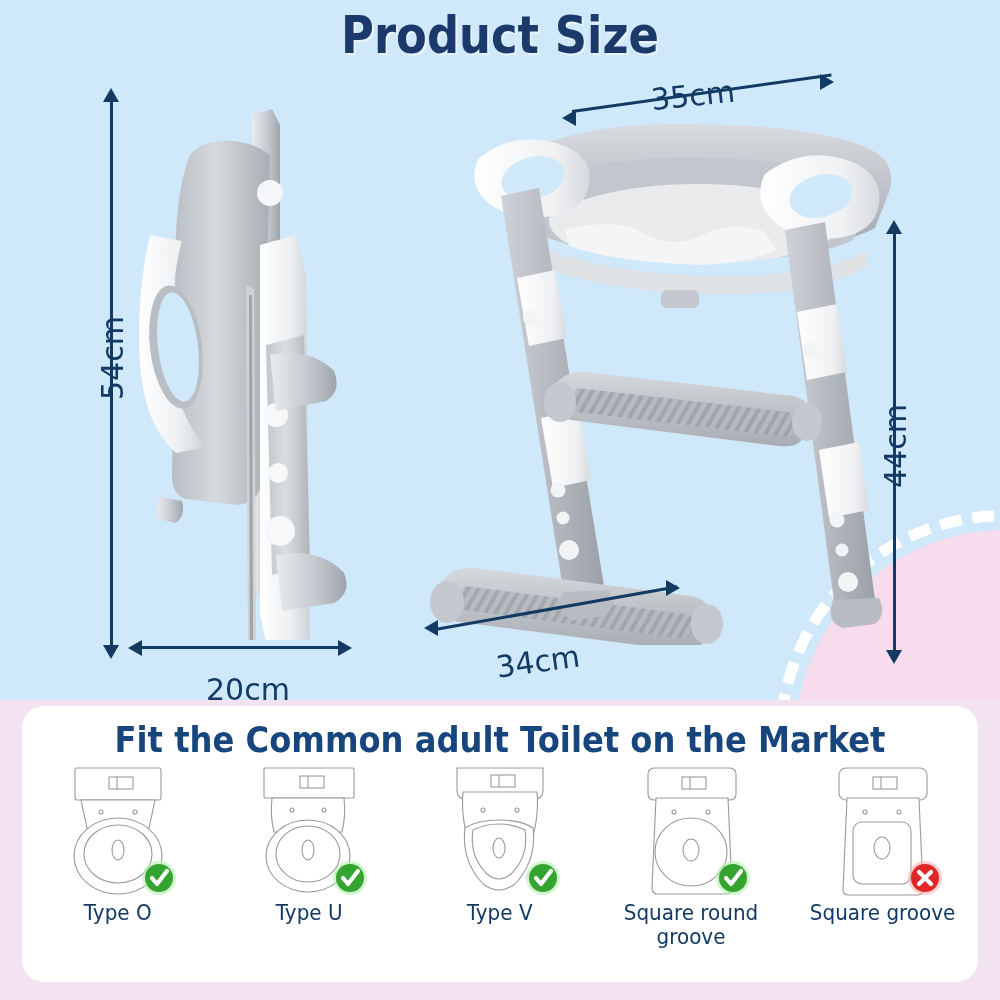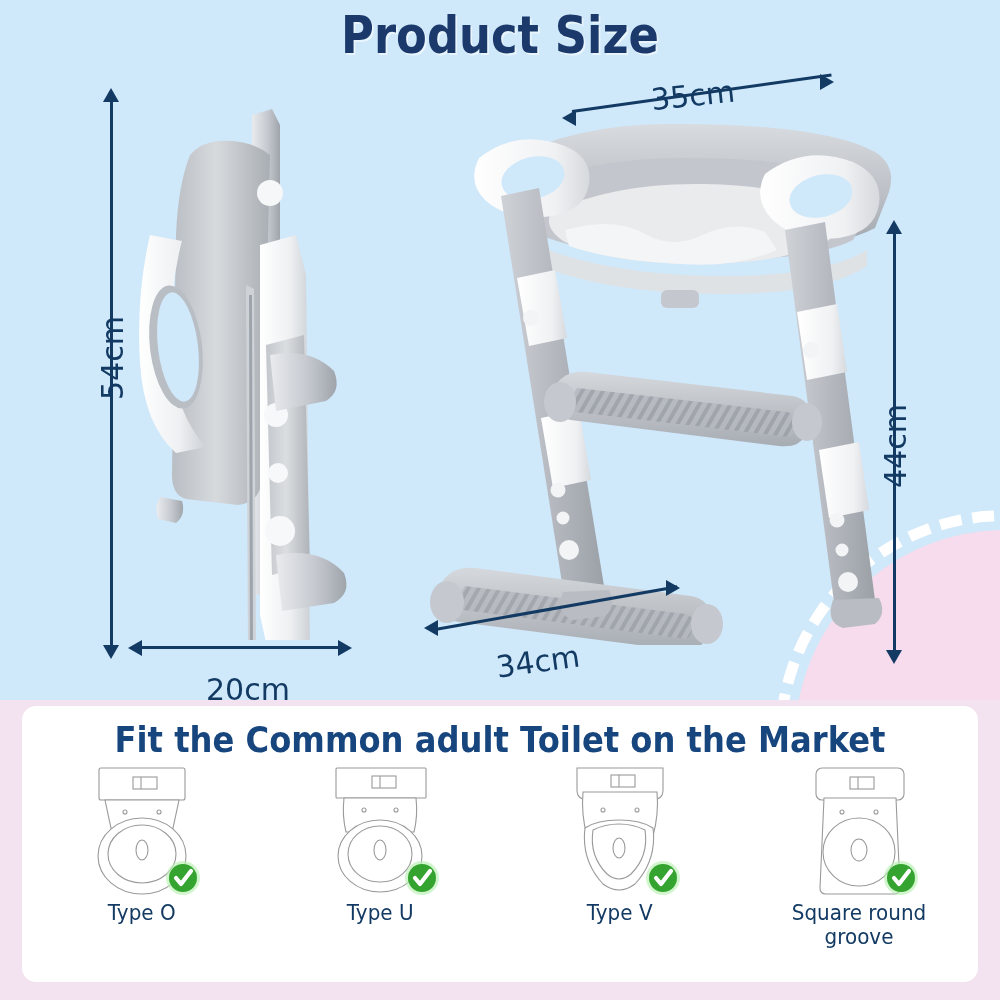--- a/index.html
+++ b/index.html
@@ -89,21 +89,21 @@
     transform-origin:left top;
   }
   
   #product-folded { position:absolute; left:120px; top:95px; width:260px; height:545px; }
   #product-open   { position:absolute; left:405px; top:100px; width:510px; height:545px; }
 
   
   #bottom-card {
     position:absolute; left:22px; top:706px; width:956px; height:276px;
     background:#ffffff;
-    border-radius:14px;
+    border-radius:22px;
   }
   #subtitle {
     position:absolute; left:0; top:14px; width:956px;
     text-align:center;
     font-size:35px;
     font-weight:bold;
     color:#17467f;
     font-family:"DejaVu Sans", sans-serif;
     transform:scaleX(0.92);
   }
@@ -387,16 +387,38 @@
               <circle cx="131" cy="114" r="17" fill="#b9f0b2" opacity="0.65"></circle>
               <circle cx="131" cy="114" r="14" fill="#34a32f"></circle>
               <path d="M124 114 l5 6 l10 -13" stroke="#ffffff" stroke-width="4.2" fill="none" stroke-linecap="round" stroke-linejoin="round"></path>
             </g>
           </svg>
         </div>
         <div class="toilet-caption">Square round
 groove</div>
       </div>
 
+      <div class="toilet-item">
+        <div class="toilet-art">
+          <svg viewBox="0 0 178 132" width="178" height="132">
+            <g fill="#ffffff" stroke="#9a9a9a" stroke-width="1.1">
+              <rect x="46" y="4" width="88" height="32" rx="7"></rect>
+              <rect x="80" y="13" width="24" height="12"></rect>
+              <line x1="88" y1="13" x2="88" y2="25"></line>
+              <path d="M54 34 L126 34 L130 126 Q130 131 124 131 L56 131 Q50 131 50 126 Z"></path>
+              <rect x="60" y="58" width="58" height="62" rx="9"></rect>
+              <ellipse cx="89" cy="84" rx="8" ry="11"></ellipse>
+              <circle cx="72" cy="48" r="2"></circle>
+              <circle cx="106" cy="48" r="2"></circle>
+            </g>
+            <g>
+              <circle cx="132" cy="114" r="17" fill="#f7b3b3" opacity="0.6"></circle>
+              <circle cx="132" cy="114" r="14" fill="#e02626"></circle>
+              <path d="M126 108 l12 12 M138 108 l-12 12" stroke="#ffffff" stroke-width="4.2" stroke-linecap="round"></path>
+            </g>
+          </svg>
+        </div>
+        <div class="toilet-caption">Square groove</div>
+      </div>
 
     </div>
   </div>
 </div>
 
 </body></html>

